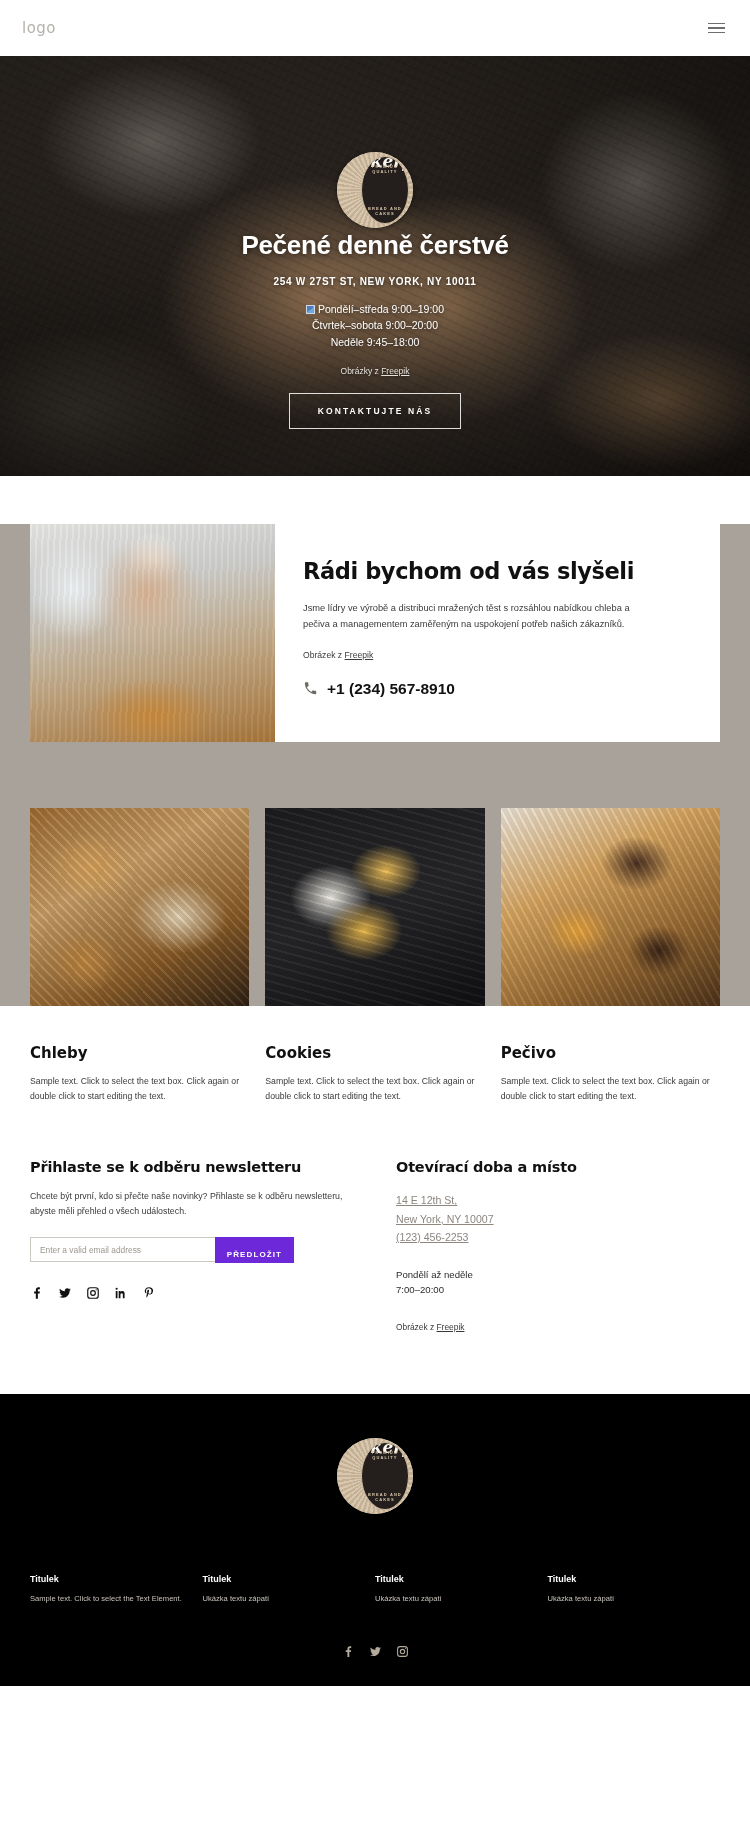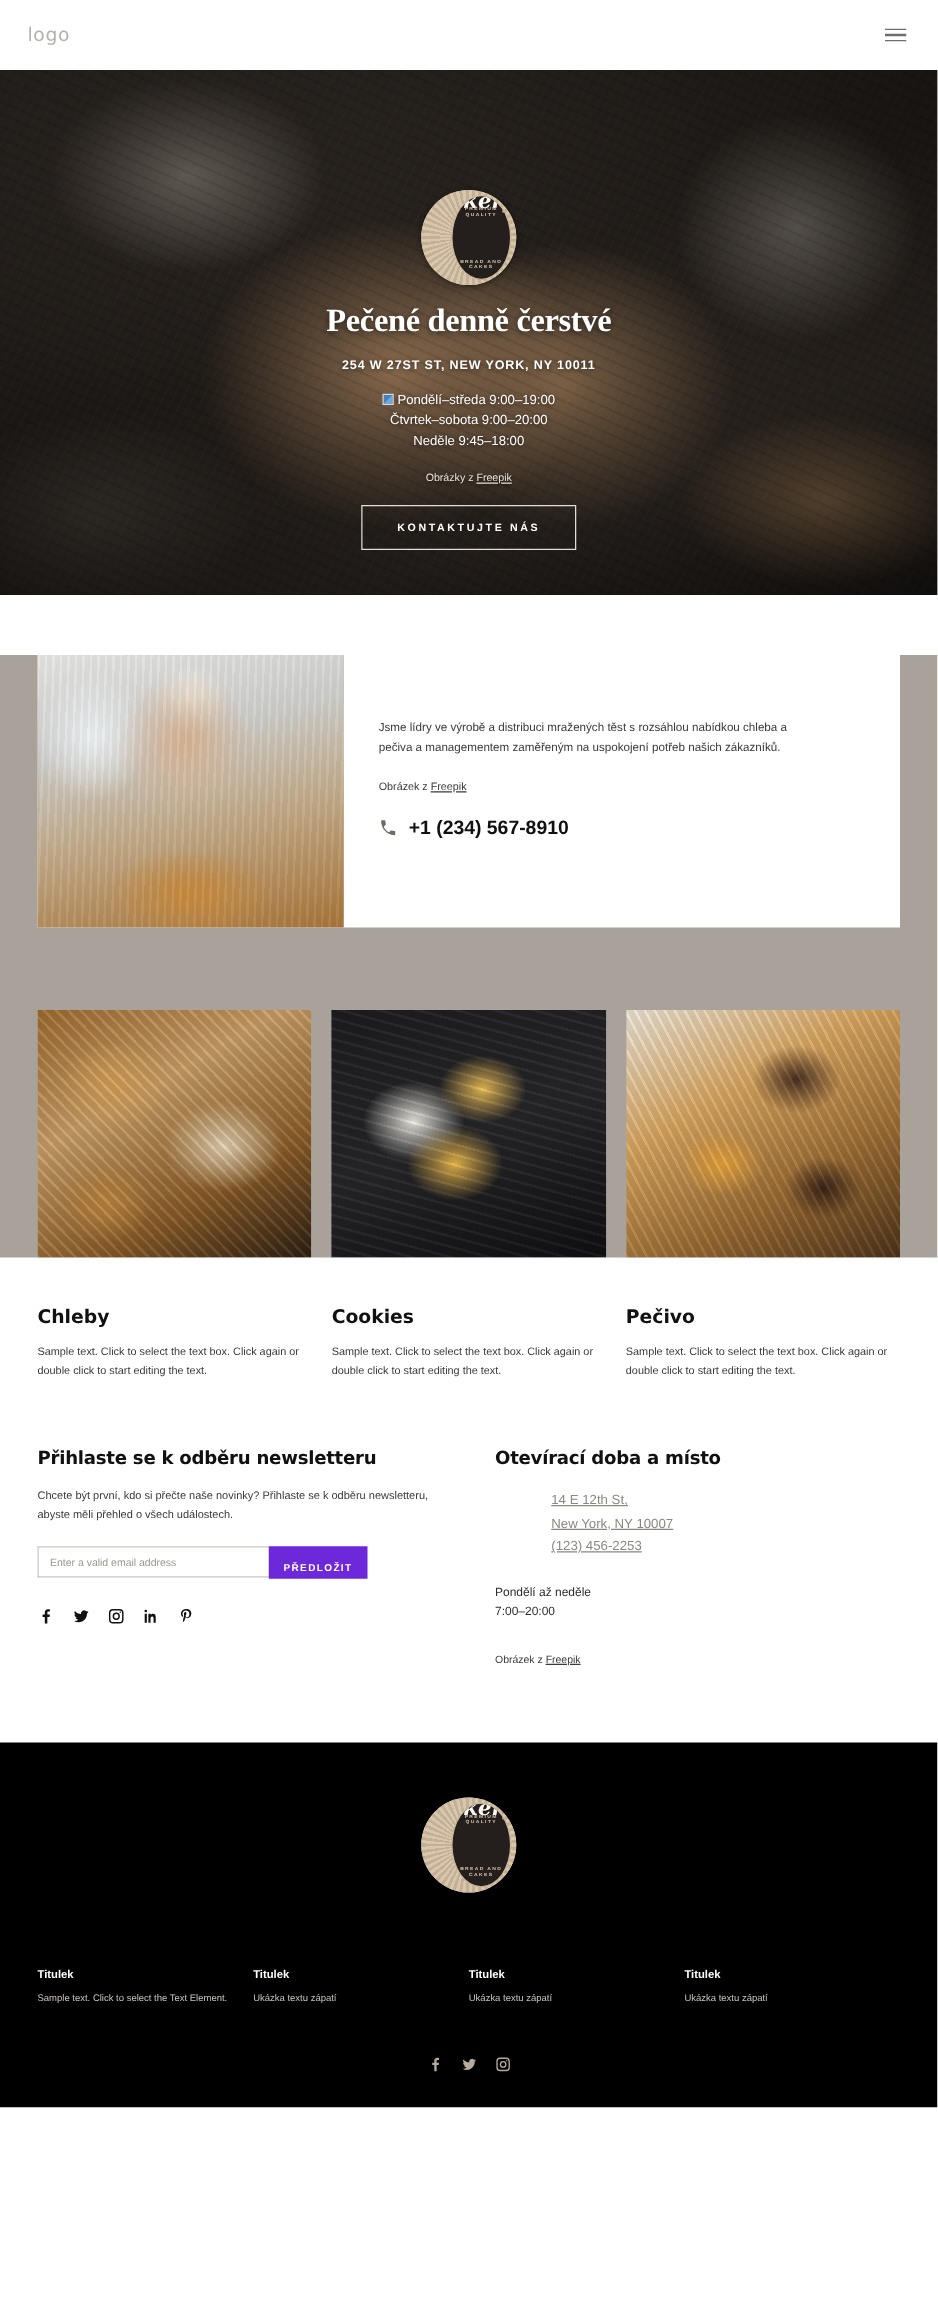--- a/index.html
+++ b/index.html
@@ -113,27 +113,27 @@
   .seal .hat::after {
     content: ""; position: absolute; left: 5px; top: 5px; width: 10px; height: 4px;
     background: #e9e1d2;
   }
   .seal .since {
     font-size: 3.2px; color: #cdbb9f; letter-spacing: .6px; margin-top: 1px; font-weight: bold;
   }
   .seal .divider { width: 22px; height: 1px; background: #8d7d67; margin: 1.5px auto; }
 
   .hero-title {
-    margin-top: 14px;
+    margin-top: 2px;
     font-size: 26px;
     font-weight: bold;
     color: #ffffff;
     letter-spacing: -.3px;
     text-shadow: 0 1px 6px rgba(0,0,0,.55);
-    font-family: Liberation Serif, serif;
+    font-family: Liberation Sans, sans-serif;
   }
   .hero-address {
     margin-top: 15px;
     font-size: 10px;
     font-weight: bold;
     letter-spacing: .7px;
     color: #ffffff;
     text-shadow: 0 1px 4px rgba(0,0,0,.6);
   }
   .hero-hours {
@@ -258,21 +258,21 @@
   }
   .subform input::placeholder { color: #9c978f; }
   .subform button {
     background: #6d28d9; color: #fff; border: none; padding: 13px 12px;
     font-size: 8px; font-weight: bold; letter-spacing: 1.1px; cursor: pointer;
     font-family: "Liberation Sans", sans-serif;
   }
   .socials { margin-top: 24px; display: flex; gap: 14px; align-items: center; }
   .socials .si { width: 14px; height: 14px; color: #111; cursor: pointer; }
 
-  .addr { margin-top: 16px; margin-left: 45px; }
+  .addr { margin-top: 16px; }
   .addr a {
     display: block; font-size: 10.6px; line-height: 1.75; color: #8d8780;
     text-decoration: underline; cursor: pointer;
   }
   .hours-txt { margin-top: 20px; font-size: 9.6px; line-height: 1.62; color: #2c2c2c; }
   .credit-sm { margin-top: 24px; font-size: 8.4px; color: #3a3a3a; }
   .credit-sm u { text-decoration: underline; }
 
   
   .footer { background: #000000; margin-top: 62px; padding: 44px 30px 28px 30px; }
@@ -335,20 +335,21 @@
   </div>
 
   <div class="taupe">
 
     <div class="about-card">
       <div class="about-photo">
         <div class="ph"></div>
           <div class="ph2"></div>
       </div>
       <div class="about-body">
+        <h2 class="about-title">Rádi bychom od vás slyšeli</h2>
         <p class="about-para">Jsme lídry ve výrobě a distribuci mražených těst s rozsáhlou nabídkou chleba a pečiva a managementem zaměřeným na uspokojení potřeb našich zákazníků.</p>
         <div class="about-credit">
           <span>Obrázek z </span><u>Freepik</u>
         </div>
         <div class="about-phone">
           <svg class="phone-icon" viewBox="0 0 24 24" fill="currentColor">
             <path d="M6.6 10.8c1.4 2.8 3.8 5.1 6.6 6.6l2.2-2.2c.3-.3.7-.4 1-.2 1.2.4 2.4.6 3.7.6.6 0 1 .4 1 1V20c0 .6-.4 1-1 1C11 21 3 13 3 3c0-.6.4-1 1-1h3.5c.6 0 1 .4 1 1 0 1.3.2 2.5.6 3.7.1.3 0 .7-.2 1l-2.3 2.1z"></path>
           </svg>
           <span>+1 (234) 567-8910</span>
         </div>

